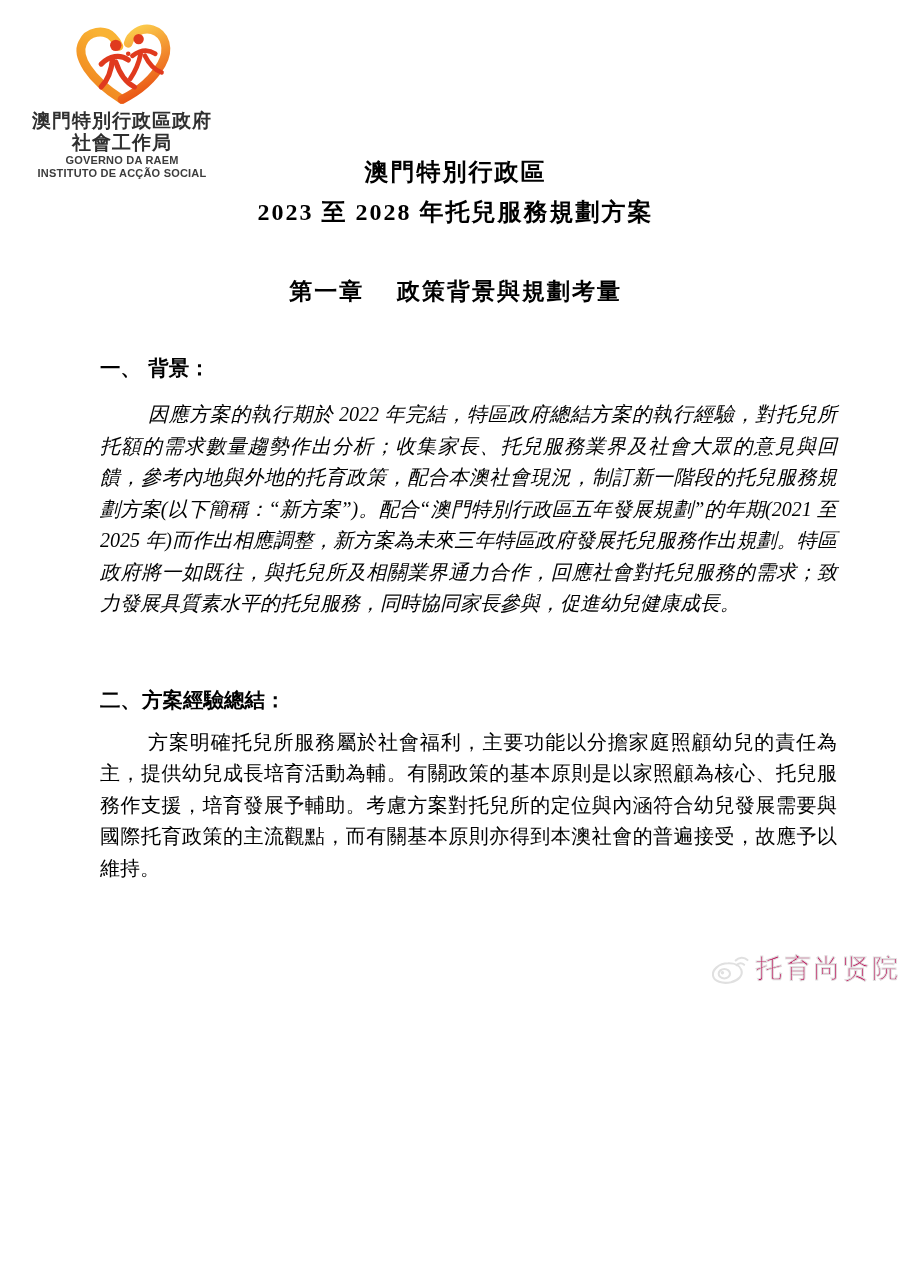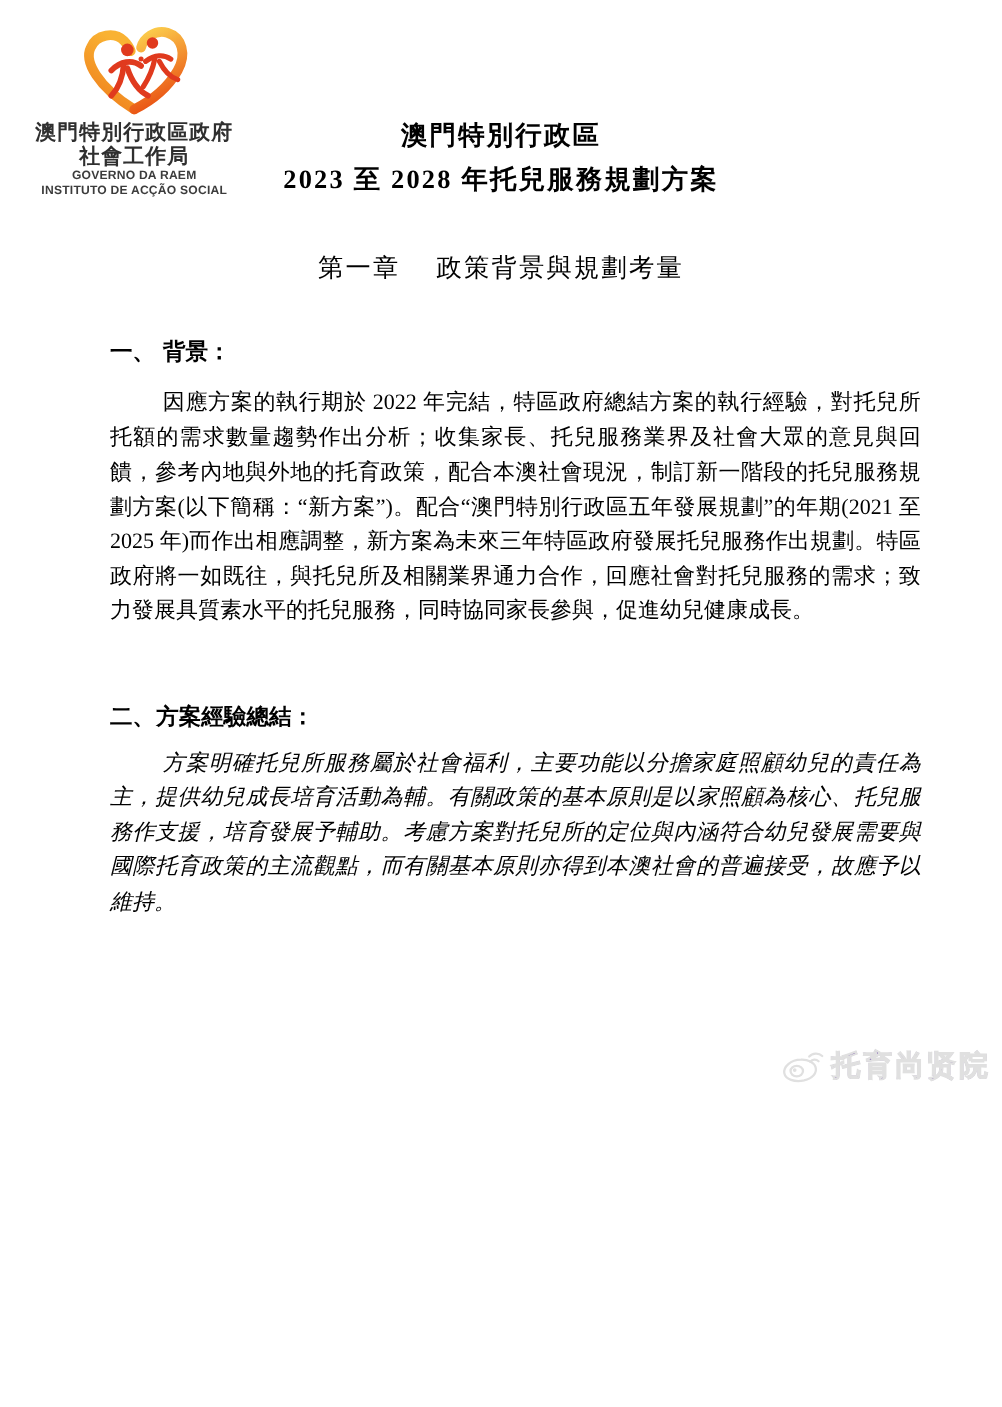--- a/index.html
+++ b/index.html
@@ -35,32 +35,32 @@
     font-size: 11px;
     font-weight: bold;
     color: #3c3c3c;
     line-height: 13px;
     letter-spacing: 0.2px;
     white-space: nowrap;
   }
   .org-pt { margin-top: 0; }
 
   
-  .title-block { padding-top: 104px; text-align: center; }
+  .title-block { padding-top: 104px; text-align: center; margin-top: 48px; }
   .doc-title {
     font-size: 24px;
     font-weight: bold;
     line-height: 40px;
     letter-spacing: 2px;
     white-space: nowrap;
   }
   .chapter {
     margin: 44px 0 0 0;
     font-size: 23px;
-    font-weight: normal;
+    font-weight: bold;
     line-height: 32px;
     letter-spacing: 2px;
     text-align: center;
     white-space: nowrap;
   }
 
   
   .body-text {
     margin: 46px 74px 0 100px;
     font-size: 20px;
@@ -78,38 +78,38 @@
   h2.sec .marker { display: inline-block; }
   h2.sec-1 .marker { margin-right: 0.35em; }
   h2.sec-2 .marker { margin-right: 0.05em; }
   h2.sub .marker { margin-right: 2em; }
   h2.sec-2 { margin-top: 66px; }
   h2.sub { margin-top: 14px; }
   p.para {
     margin: 11px 0 0 0;
     text-indent: 2.4em;
   }
-  p.para-gap { margin-top: 17px; }
-  p.para-last { margin-top: 13px; font-style: italic; }
+  p.para-gap { margin-top: 17px; font-style: italic; }
+  p.para-last { margin-top: 13px; }
 
   
   .watermark {
     position: absolute;
     right: 10px;
     bottom: 8px;
     display: flex;
     align-items: center;
     gap: 5px;
   }
   .wm-text {
     font-family: "Liberation Sans", "DejaVu Sans", sans-serif;
     font-size: 26px;
-    font-weight: bold;
+    font-weight: normal;
     letter-spacing: 3px;
-    color: #4c1d95;
+    color: #be185d;
     -webkit-text-stroke: 1px #e0e0e0;
     white-space: nowrap;
   }
 </style>
 </head>
 <body>
 
 <div class="page">
 
   <aside class="logo-block">

